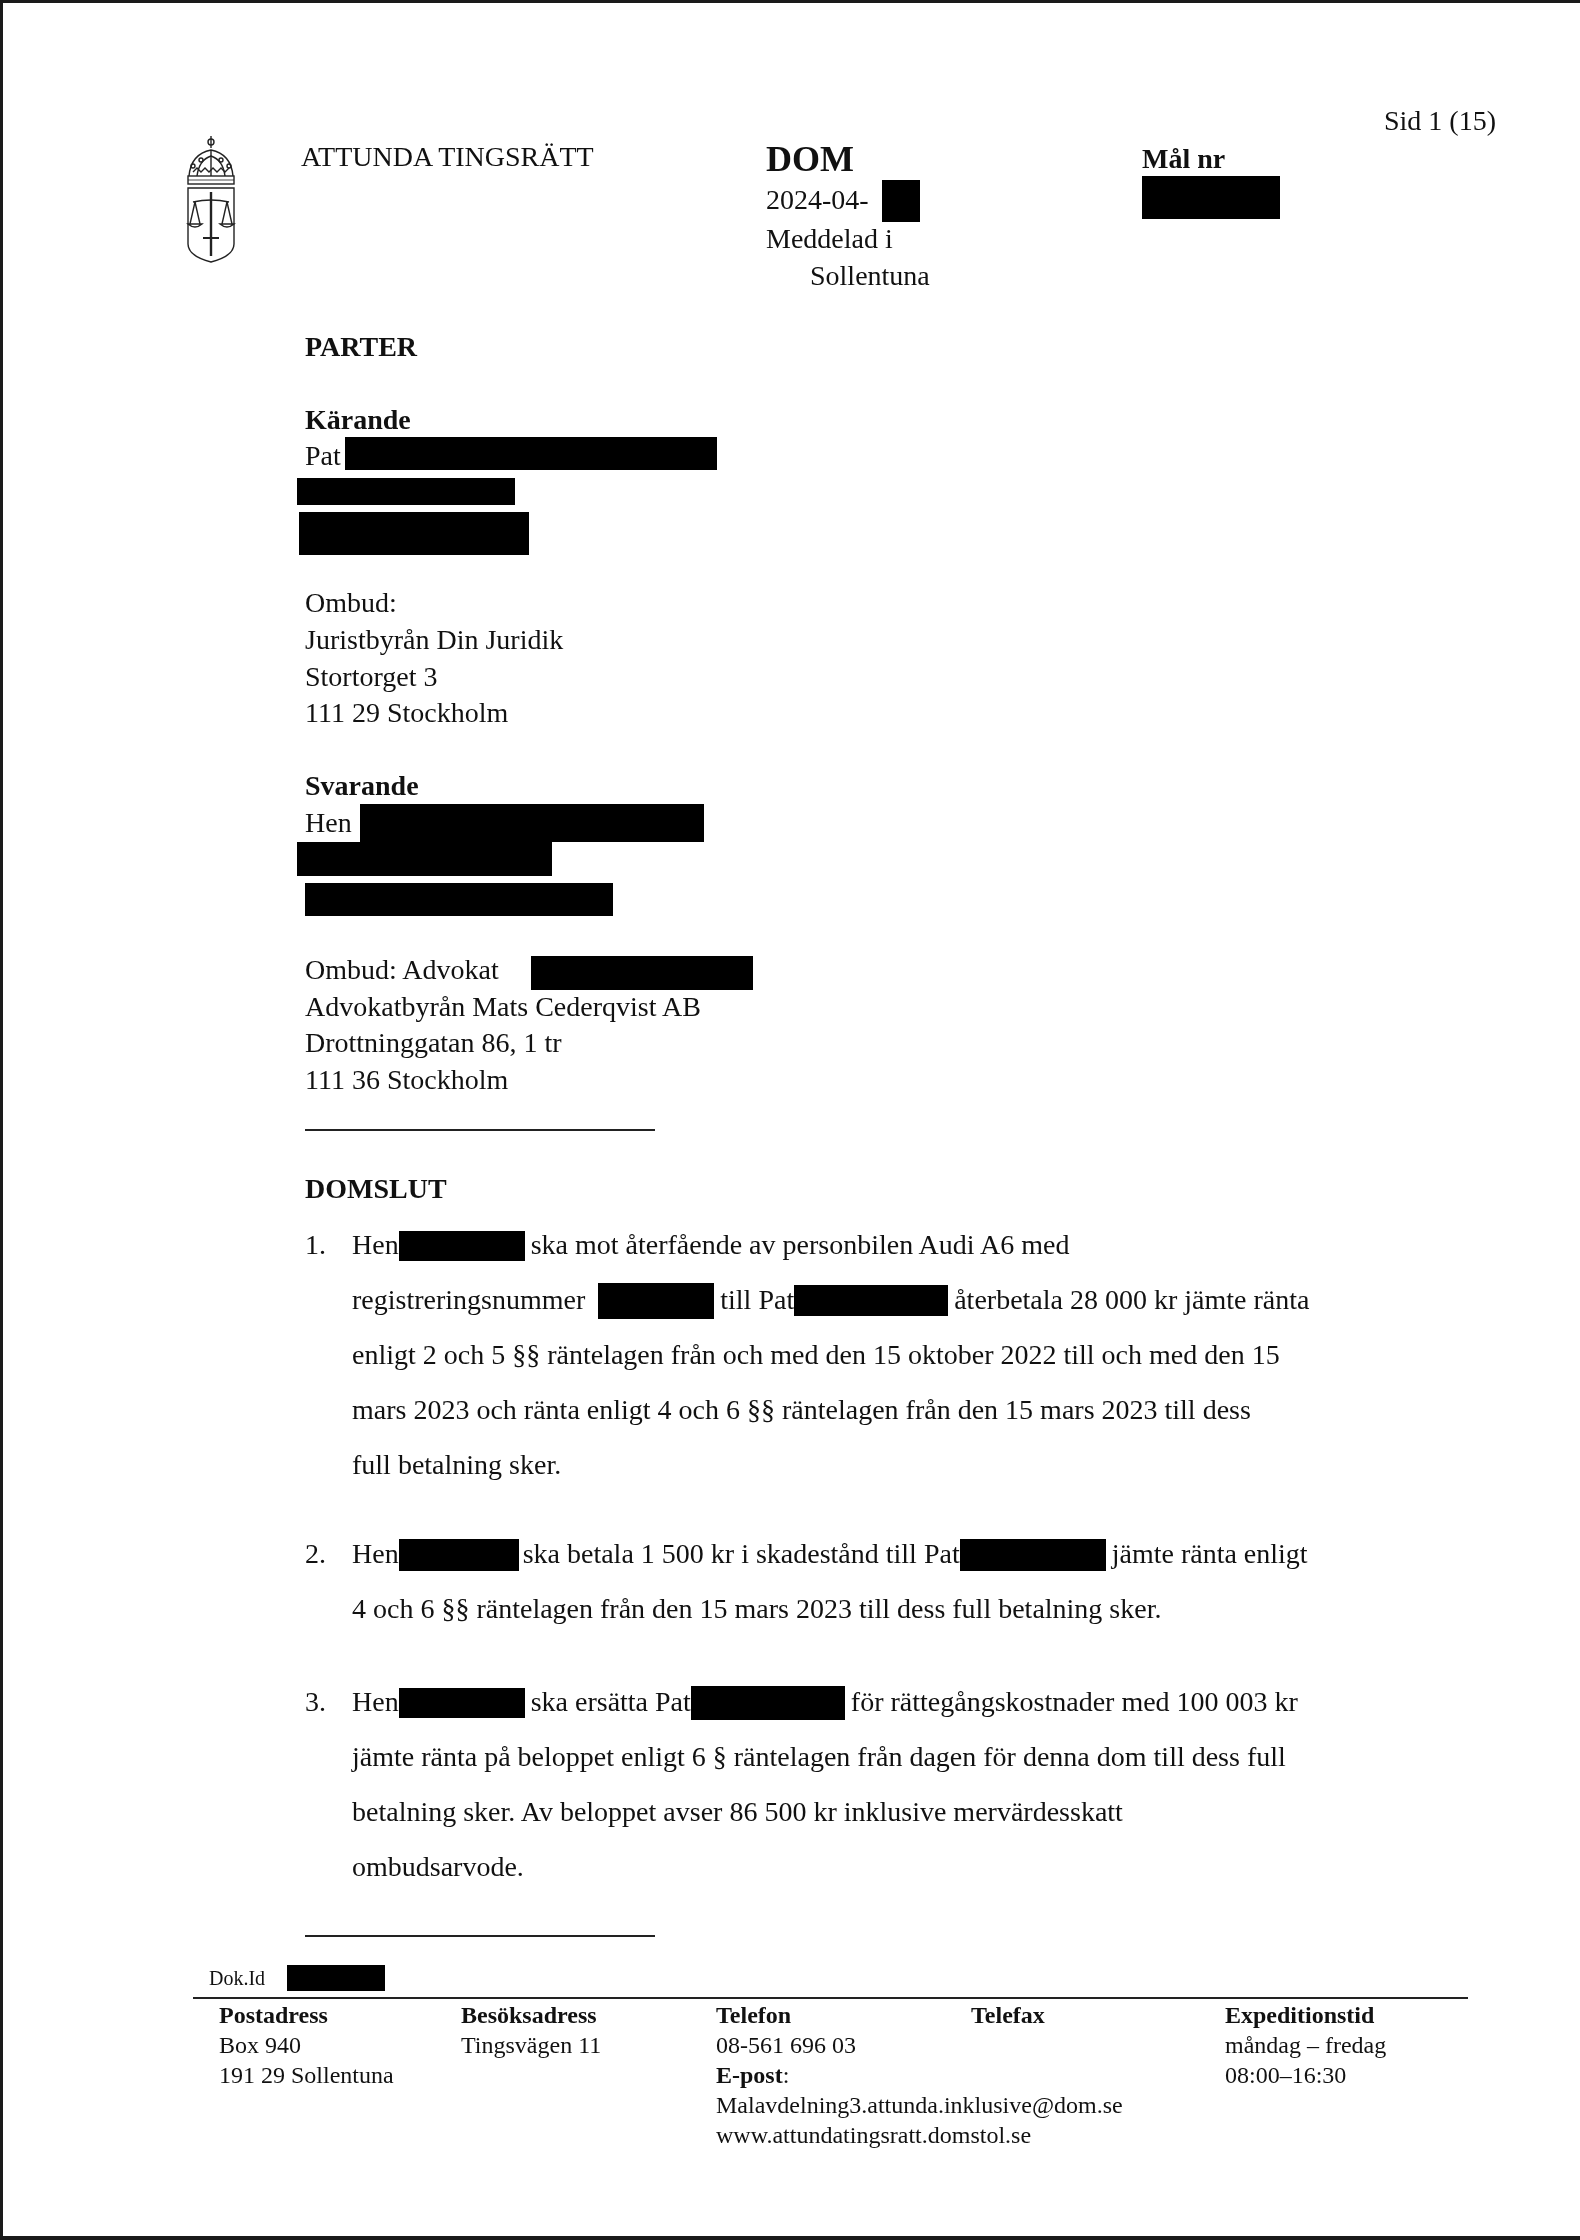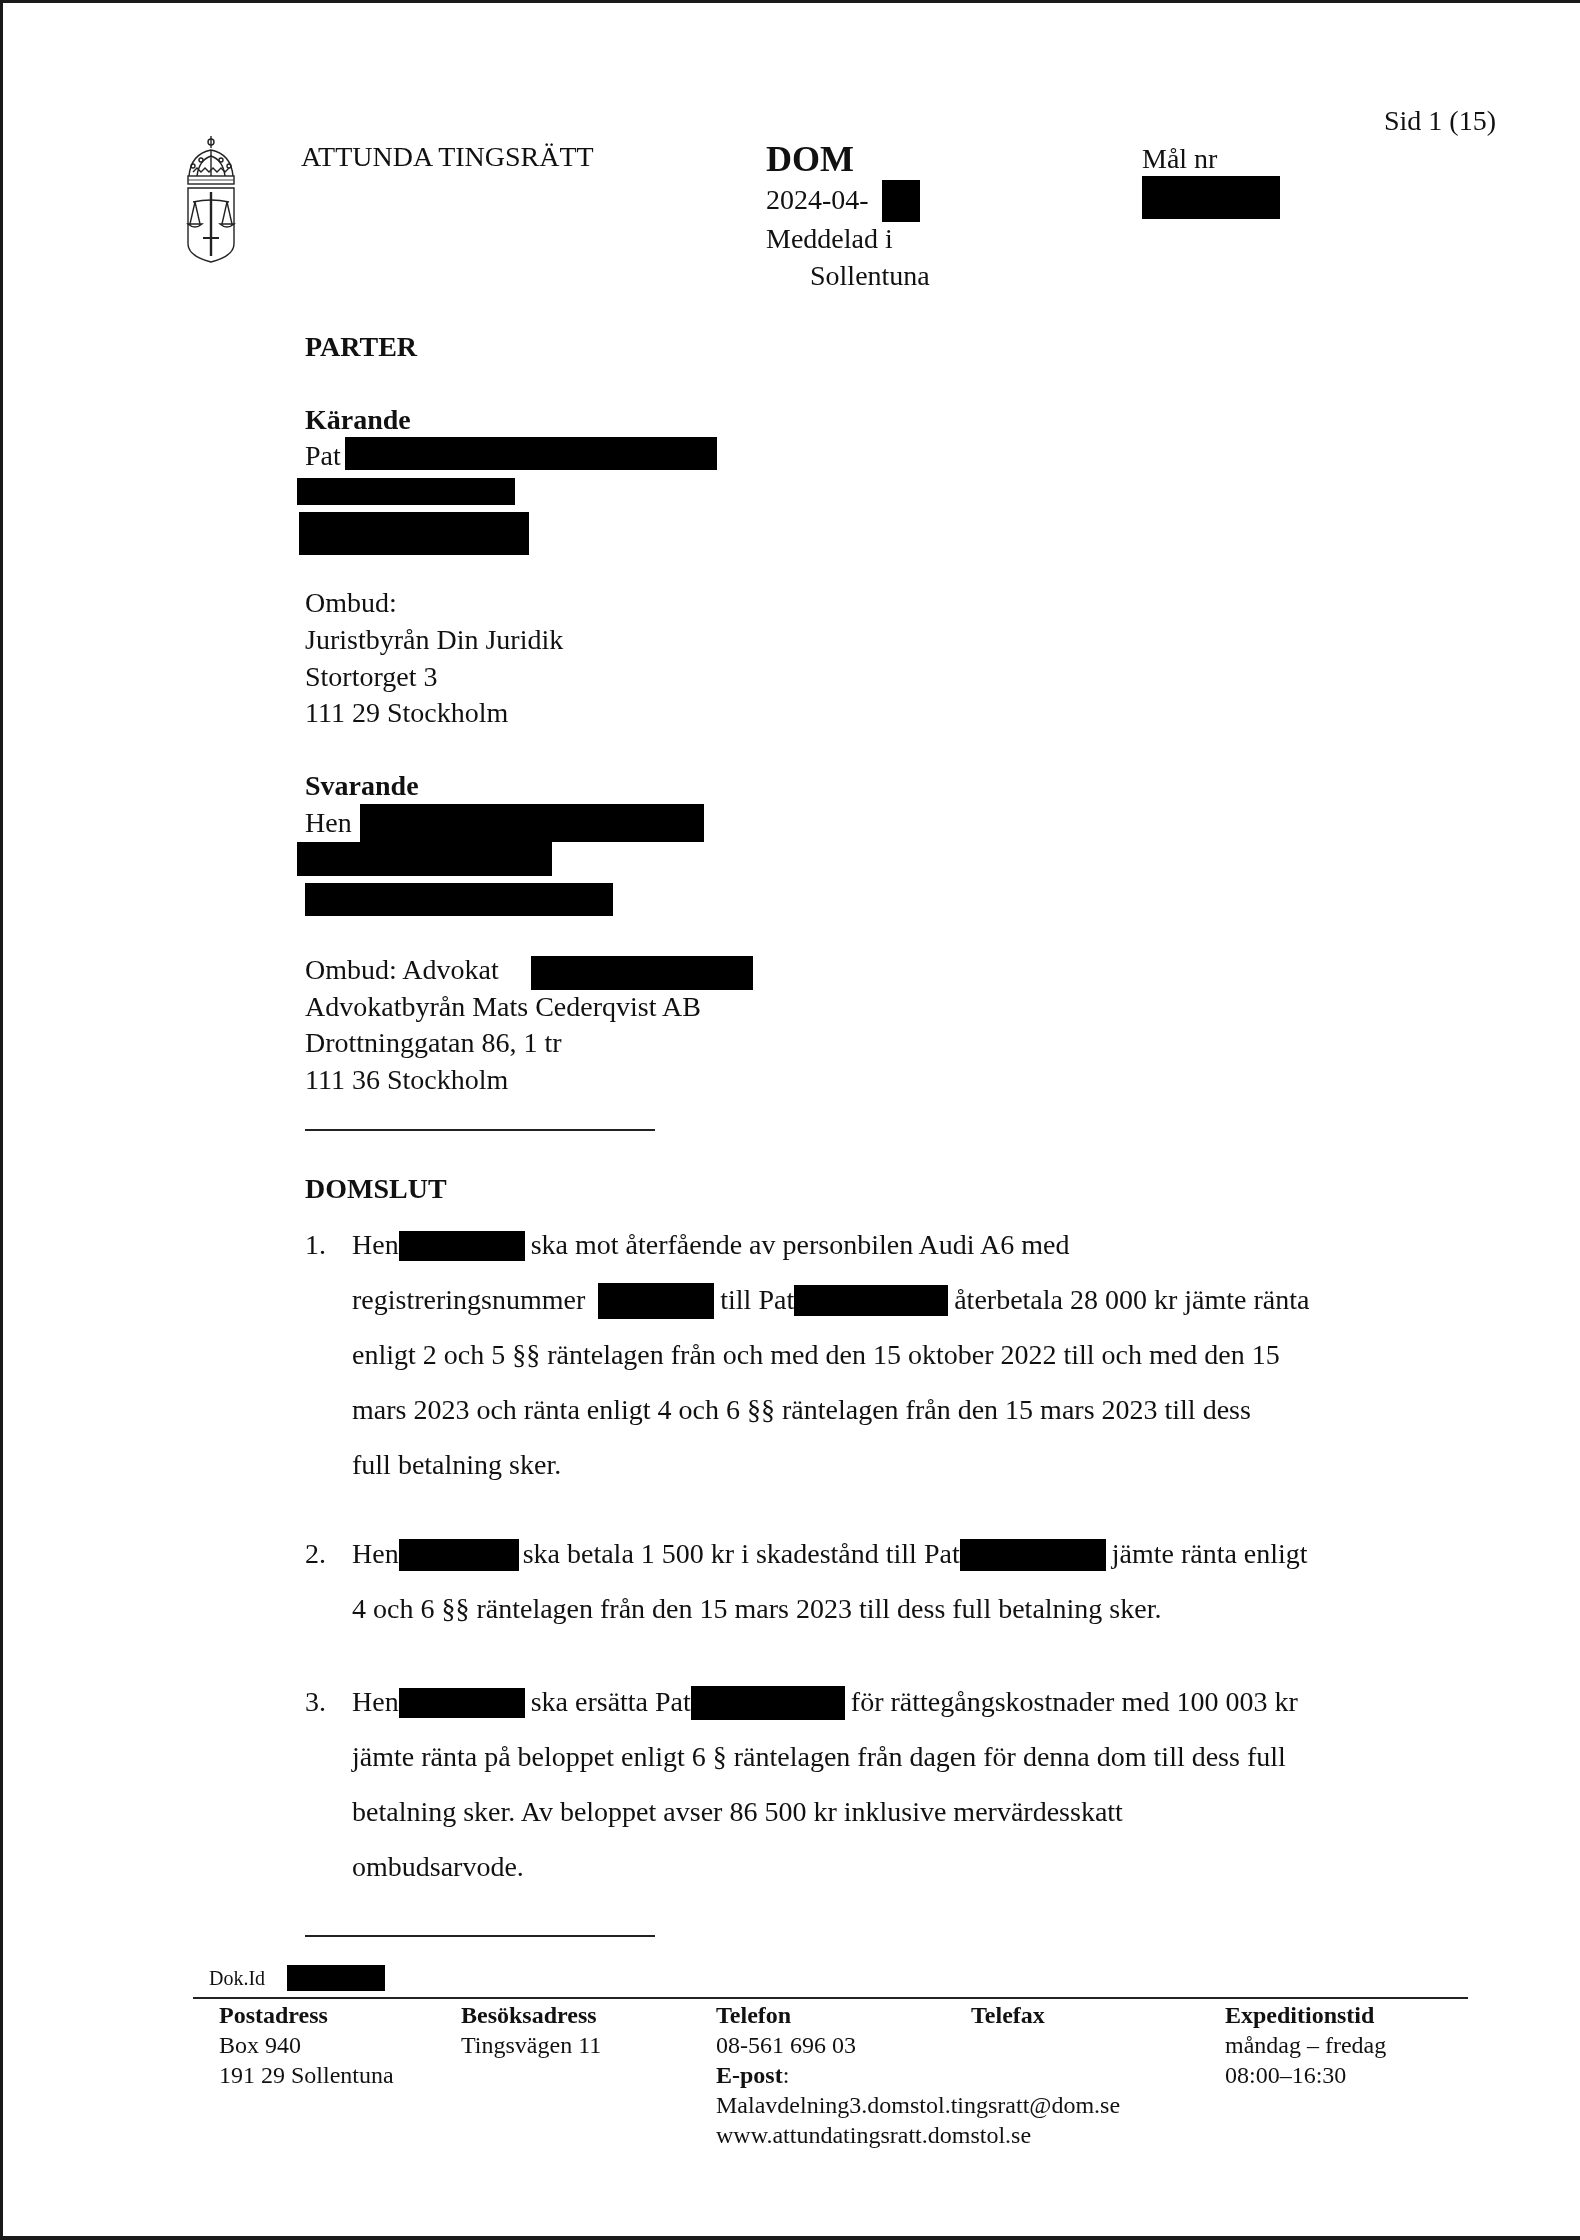--- a/index.html
+++ b/index.html
@@ -61,21 +61,21 @@
       <path d="M37 88 Q44 94 51 88 Z"></path>
     </g>
   </svg>
 
   <div class="abs t28" style="left:298px; top:135px;">ATTUNDA TINGSRÄTT</div>
   <div class="abs b" style="left:763px; top:135px; font-size:36px; line-height:42px;">DOM</div>
   <div class="abs t28" style="left:763px; top:178px;">2024-04-</div>
   <div class="redact" style="left:879px; top:177px; width:38px; height:42px;"></div>
   <div class="abs t28" style="left:763px; top:217px;">Meddelad i</div>
   <div class="abs t28" style="left:807px; top:254px;">Sollentuna</div>
-  <div class="abs t28" style="left:1139px; top:137px;">Mål nr</div>
+  <div class="abs t28" style="left:1139px; top:137px;font-weight:bold;">Mål nr</div>
   <div class="redact" style="left:1139px; top:173px; width:138px; height:43px;"></div>
   <div class="abs t28" style="left:1381px; top:99px;">Sid 1 (15)</div>
 
   <div class="abs t28 b" style="left:302px; top:325px;">PARTER</div>
 
   <div class="abs t28 b" style="left:302px; top:398px;">Kärande</div>
   <div class="abs t28" style="left:302px; top:434px;">Pat</div>
   <div class="redact" style="left:342px; top:434px; width:372px; height:33px;"></div>
   <div class="redact" style="left:294px; top:475px; width:218px; height:27px;"></div>
   <div class="redact" style="left:296px; top:509px; width:230px; height:43px;"></div>
@@ -142,21 +142,21 @@
     <span class="l">191 29 Sollentuna</span>
   </div>
   <div class="foot" style="left:458px; top:1997px;">
     <span class="h">Besöksadress</span>
     <span class="l">Tingsvägen 11</span>
   </div>
   <div class="foot" style="left:713px; top:1997px;">
     <span class="h">Telefon</span>
     <span class="l">08-561 696 03</span>
     <span class="l"><b>E-post</b><span>:</span></span>
-    <span class="l">Malavdelning3.domstol.tingsratt@dom.se</span>
+    <span class="l">Malavdelning3.attunda.inklusive@dom.se</span>
     <span class="l">www.attundatingsratt.domstol.se</span>
   </div>
   <div class="foot" style="left:968px; top:1997px;">
     <span class="h">Telefax</span>
   </div>
   <div class="foot" style="left:1222px; top:1997px;">
     <span class="h">Expeditionstid</span>
     <span class="l">måndag – fredag</span>
     <span class="l">08:00–16:30</span>
   </div>

